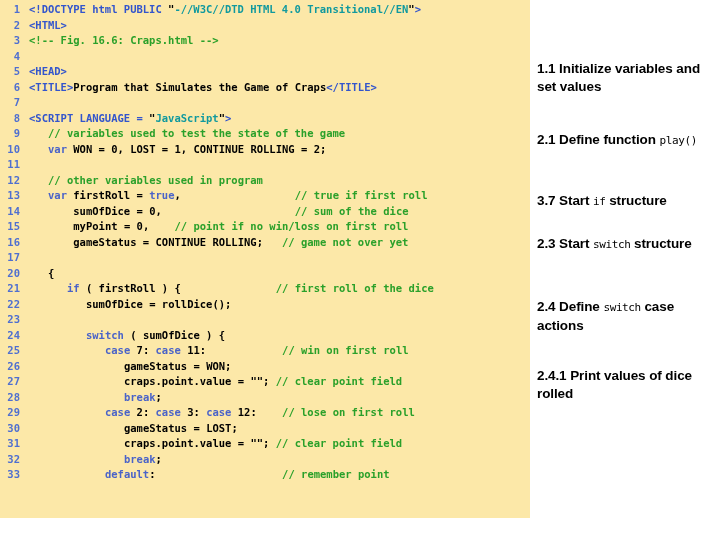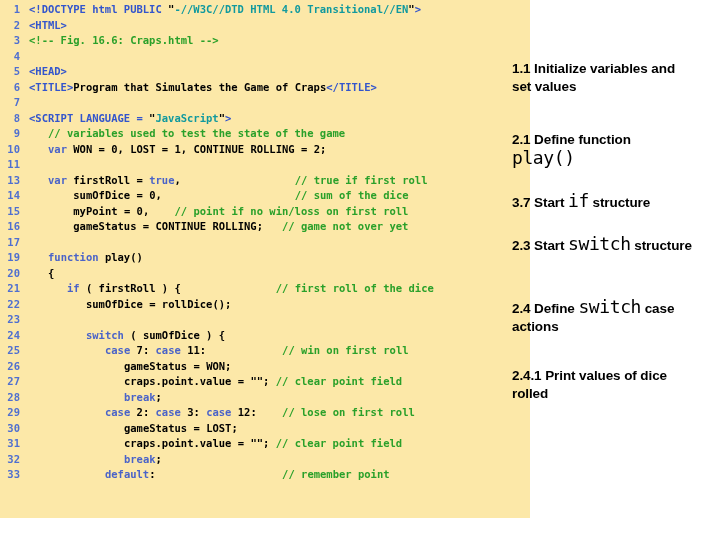--- a/index.html
+++ b/index.html
@@ -53,67 +53,67 @@
 
   .tok-tag      { color: #3355cc; }
   .tok-kw       { color: #4a63c8; margin-top: 36px; }
   .tok-str      { color: #11999e; margin-top: 29px; }
   .tok-com      { color: #2aa02a; margin-top: 33px; }
   .tok-plain    { color: #000000; }
 
   
   #annotations {
     position: absolute;
-    left: 512px;
+    left: 537px;
     top: 0;
     width: 183px;
     height: 480px;
     background: transparent;
     text-decoration: underline;
   }
   .anno {
     position: absolute;
     left: 0;
     width: 185px;
     font-family: "Liberation Sans", sans-serif;
     font-size: 13.5px;
     font-weight: bold;
     color: #000000;
     line-height: 17.5px;
     letter-spacing: -0.1px;
   }
   .anno .mono {
     font-family: "DejaVu Sans Mono", "Liberation Mono", monospace;
     font-weight: normal;
-    font-size: 18px;
+    font-size: 11px;
     letter-spacing: -0.4px;
   }
 </style>
 </head>
 <body>
 
 <div id="code-panel">
   <div id="code-listing">
       <div class="code-line"><span class="ln">1</span><span class="code-text"><span class="tok-tag">&lt;!DOCTYPE html PUBLIC </span><span class="tok-plain">"</span><span class="tok-str">-//W3C//DTD HTML 4.0 Transitional//EN</span><span class="tok-plain">"</span><span class="tok-tag">&gt;</span></span></div>
       <div class="code-line"><span class="ln">2</span><span class="code-text"><span class="tok-tag">&lt;HTML&gt;</span></span></div>
       <div class="code-line"><span class="ln">3</span><span class="code-text"><span class="tok-com">&lt;!-- Fig. 16.6: Craps.html --&gt;</span></span></div>
       <div class="code-line"><span class="ln">4</span><span class="code-text"></span></div>
       <div class="code-line"><span class="ln">5</span><span class="code-text"><span class="tok-tag">&lt;HEAD&gt;</span></span></div>
       <div class="code-line"><span class="ln">6</span><span class="code-text"><span class="tok-tag">&lt;TITLE&gt;</span><span class="tok-plain">Program</span><span class="tok-plain"> </span><span class="tok-plain">that</span><span class="tok-plain"> </span><span class="tok-plain">Simulates</span><span class="tok-plain"> </span><span class="tok-plain">the</span><span class="tok-plain"> </span><span class="tok-plain">Game</span><span class="tok-plain"> </span><span class="tok-plain">of</span><span class="tok-plain"> </span><span class="tok-plain">Craps</span><span class="tok-tag">&lt;/TITLE&gt;</span></span></div>
       <div class="code-line"><span class="ln">7</span><span class="code-text"></span></div>
       <div class="code-line"><span class="ln">8</span><span class="code-text"><span class="tok-tag">&lt;SCRIPT LANGUAGE = </span><span class="tok-plain">"</span><span class="tok-str">JavaScript</span><span class="tok-plain">"</span><span class="tok-tag">&gt;</span></span></div>
       <div class="code-line"><span class="ln">9</span><span class="code-text"><span class="tok-plain"> </span><span class="tok-plain"> </span><span class="tok-plain"> </span><span class="tok-com">// variables used to test the state of the game</span></span></div>
       <div class="code-line"><span class="ln">10</span><span class="code-text"><span class="tok-plain"> </span><span class="tok-plain"> </span><span class="tok-plain"> </span><span class="tok-kw">var</span><span class="tok-plain"> </span><span class="tok-plain">WON</span><span class="tok-plain"> </span><span class="tok-plain">=</span><span class="tok-plain"> </span><span class="tok-plain">0</span><span class="tok-plain">,</span><span class="tok-plain"> </span><span class="tok-plain">LOST</span><span class="tok-plain"> </span><span class="tok-plain">=</span><span class="tok-plain"> </span><span class="tok-plain">1</span><span class="tok-plain">,</span><span class="tok-plain"> </span><span class="tok-plain">CONTINUE</span><span class="tok-plain"> </span><span class="tok-plain">ROLLING</span><span class="tok-plain"> </span><span class="tok-plain">=</span><span class="tok-plain"> </span><span class="tok-plain">2</span><span class="tok-plain">;</span></span></div>
       <div class="code-line"><span class="ln">11</span><span class="code-text"></span></div>
+      <div class="code-line"><span class="ln">12</span><span class="code-text"><span class="tok-plain"> </span><span class="tok-plain"> </span><span class="tok-plain"> </span><span class="tok-com">// other variables used in program</span></span></div>
       <div class="code-line"><span class="ln">13</span><span class="code-text"><span class="tok-plain"> </span><span class="tok-plain"> </span><span class="tok-plain"> </span><span class="tok-kw">var</span><span class="tok-plain"> </span><span class="tok-plain">firstRoll</span><span class="tok-plain"> </span><span class="tok-plain">=</span><span class="tok-plain"> </span><span class="tok-kw">true</span><span class="tok-plain">,</span><span class="tok-plain"> </span><span class="tok-plain"> </span><span class="tok-plain"> </span><span class="tok-plain"> </span><span class="tok-plain"> </span><span class="tok-plain"> </span><span class="tok-plain"> </span><span class="tok-plain"> </span><span class="tok-plain"> </span><span class="tok-plain"> </span><span class="tok-plain"> </span><span class="tok-plain"> </span><span class="tok-plain"> </span><span class="tok-plain"> </span><span class="tok-plain"> </span><span class="tok-plain"> </span><span class="tok-plain"> </span><span class="tok-plain"> </span><span class="tok-com">// true if first roll</span></span></div>
       <div class="code-line"><span class="ln">14</span><span class="code-text"><span class="tok-plain"> </span><span class="tok-plain"> </span><span class="tok-plain"> </span><span class="tok-plain"> </span><span class="tok-plain"> </span><span class="tok-plain"> </span><span class="tok-plain"> </span><span class="tok-plain">sumOfDice</span><span class="tok-plain"> </span><span class="tok-plain">=</span><span class="tok-plain"> </span><span class="tok-plain">0</span><span class="tok-plain">,</span><span class="tok-plain"> </span><span class="tok-plain"> </span><span class="tok-plain"> </span><span class="tok-plain"> </span><span class="tok-plain"> </span><span class="tok-plain"> </span><span class="tok-plain"> </span><span class="tok-plain"> </span><span class="tok-plain"> </span><span class="tok-plain"> </span><span class="tok-plain"> </span><span class="tok-plain"> </span><span class="tok-plain"> </span><span class="tok-plain"> </span><span class="tok-plain"> </span><span class="tok-plain"> </span><span class="tok-plain"> </span><span class="tok-plain"> </span><span class="tok-plain"> </span><span class="tok-plain"> </span><span class="tok-plain"> </span><span class="tok-com">// sum of the dice</span></span></div>
       <div class="code-line"><span class="ln">15</span><span class="code-text"><span class="tok-plain"> </span><span class="tok-plain"> </span><span class="tok-plain"> </span><span class="tok-plain"> </span><span class="tok-plain"> </span><span class="tok-plain"> </span><span class="tok-plain"> </span><span class="tok-plain">myPoint</span><span class="tok-plain"> </span><span class="tok-plain">=</span><span class="tok-plain"> </span><span class="tok-plain">0</span><span class="tok-plain">,</span><span class="tok-plain"> </span><span class="tok-plain"> </span><span class="tok-plain"> </span><span class="tok-plain"> </span><span class="tok-com">// point if no win/loss on first roll</span></span></div>
       <div class="code-line"><span class="ln">16</span><span class="code-text"><span class="tok-plain"> </span><span class="tok-plain"> </span><span class="tok-plain"> </span><span class="tok-plain"> </span><span class="tok-plain"> </span><span class="tok-plain"> </span><span class="tok-plain"> </span><span class="tok-plain">gameStatus</span><span class="tok-plain"> </span><span class="tok-plain">=</span><span class="tok-plain"> </span><span class="tok-plain">CONTINUE</span><span class="tok-plain"> </span><span class="tok-plain">ROLLING</span><span class="tok-plain">;</span><span class="tok-plain"> </span><span class="tok-plain"> </span><span class="tok-plain"> </span><span class="tok-com">// game not over yet</span></span></div>
       <div class="code-line"><span class="ln">17</span><span class="code-text"></span></div>
-      <div class="code-line"><span class="ln">19</span><span class="code-text"><span class="tok-plain"> </span><span class="tok-plain"> </span><span class="tok-plain"> </span><span class="tok-kw">function</span><span class="tok-plain"> </span><span class="tok-plain">play</span><span class="tok-plain">(</span><span class="tok-plain">)</span></span></div>
       <div class="code-line"><span class="ln">20</span><span class="code-text"><span class="tok-plain"> </span><span class="tok-plain"> </span><span class="tok-plain"> </span><span class="tok-plain">{</span></span></div>
       <div class="code-line"><span class="ln">21</span><span class="code-text"><span class="tok-plain"> </span><span class="tok-plain"> </span><span class="tok-plain"> </span><span class="tok-plain"> </span><span class="tok-plain"> </span><span class="tok-plain"> </span><span class="tok-kw">if</span><span class="tok-plain"> </span><span class="tok-plain">(</span><span class="tok-plain"> </span><span class="tok-plain">firstRoll</span><span class="tok-plain"> </span><span class="tok-plain">)</span><span class="tok-plain"> </span><span class="tok-plain">{</span><span class="tok-plain"> </span><span class="tok-plain"> </span><span class="tok-plain"> </span><span class="tok-plain"> </span><span class="tok-plain"> </span><span class="tok-plain"> </span><span class="tok-plain"> </span><span class="tok-plain"> </span><span class="tok-plain"> </span><span class="tok-plain"> </span><span class="tok-plain"> </span><span class="tok-plain"> </span><span class="tok-plain"> </span><span class="tok-plain"> </span><span class="tok-plain"> </span><span class="tok-com">// first roll of the dice</span></span></div>
       <div class="code-line"><span class="ln">22</span><span class="code-text"><span class="tok-plain"> </span><span class="tok-plain"> </span><span class="tok-plain"> </span><span class="tok-plain"> </span><span class="tok-plain"> </span><span class="tok-plain"> </span><span class="tok-plain"> </span><span class="tok-plain"> </span><span class="tok-plain"> </span><span class="tok-plain">sumOfDice</span><span class="tok-plain"> </span><span class="tok-plain">=</span><span class="tok-plain"> </span><span class="tok-plain">rollDice</span><span class="tok-plain">(</span><span class="tok-plain">)</span><span class="tok-plain">;</span></span></div>
       <div class="code-line"><span class="ln">23</span><span class="code-text"></span></div>
       <div class="code-line"><span class="ln">24</span><span class="code-text"><span class="tok-plain"> </span><span class="tok-plain"> </span><span class="tok-plain"> </span><span class="tok-plain"> </span><span class="tok-plain"> </span><span class="tok-plain"> </span><span class="tok-plain"> </span><span class="tok-plain"> </span><span class="tok-plain"> </span><span class="tok-kw">switch</span><span class="tok-plain"> </span><span class="tok-plain">(</span><span class="tok-plain"> </span><span class="tok-plain">sumOfDice</span><span class="tok-plain"> </span><span class="tok-plain">)</span><span class="tok-plain"> </span><span class="tok-plain">{</span></span></div>
       <div class="code-line"><span class="ln">25</span><span class="code-text"><span class="tok-plain"> </span><span class="tok-plain"> </span><span class="tok-plain"> </span><span class="tok-plain"> </span><span class="tok-plain"> </span><span class="tok-plain"> </span><span class="tok-plain"> </span><span class="tok-plain"> </span><span class="tok-plain"> </span><span class="tok-plain"> </span><span class="tok-plain"> </span><span class="tok-plain"> </span><span class="tok-kw">case</span><span class="tok-plain"> </span><span class="tok-plain">7</span><span class="tok-plain">:</span><span class="tok-plain"> </span><span class="tok-kw">case</span><span class="tok-plain"> </span><span class="tok-plain">1</span><span class="tok-plain">1</span><span class="tok-plain">:</span><span class="tok-plain"> </span><span class="tok-plain"> </span><span class="tok-plain"> </span><span class="tok-plain"> </span><span class="tok-plain"> </span><span class="tok-plain"> </span><span class="tok-plain"> </span><span class="tok-plain"> </span><span class="tok-plain"> </span><span class="tok-plain"> </span><span class="tok-plain"> </span><span class="tok-plain"> </span><span class="tok-com">// win on first roll</span></span></div>
       <div class="code-line"><span class="ln">26</span><span class="code-text"><span class="tok-plain"> </span><span class="tok-plain"> </span><span class="tok-plain"> </span><span class="tok-plain"> </span><span class="tok-plain"> </span><span class="tok-plain"> </span><span class="tok-plain"> </span><span class="tok-plain"> </span><span class="tok-plain"> </span><span class="tok-plain"> </span><span class="tok-plain"> </span><span class="tok-plain"> </span><span class="tok-plain"> </span><span class="tok-plain"> </span><span class="tok-plain"> </span><span class="tok-plain">gameStatus</span><span class="tok-plain"> </span><span class="tok-plain">=</span><span class="tok-plain"> </span><span class="tok-plain">WON</span><span class="tok-plain">;</span></span></div>
       <div class="code-line"><span class="ln">27</span><span class="code-text"><span class="tok-plain"> </span><span class="tok-plain"> </span><span class="tok-plain"> </span><span class="tok-plain"> </span><span class="tok-plain"> </span><span class="tok-plain"> </span><span class="tok-plain"> </span><span class="tok-plain"> </span><span class="tok-plain"> </span><span class="tok-plain"> </span><span class="tok-plain"> </span><span class="tok-plain"> </span><span class="tok-plain"> </span><span class="tok-plain"> </span><span class="tok-plain"> </span><span class="tok-plain">craps</span><span class="tok-plain">.</span><span class="tok-plain">point</span><span class="tok-plain">.</span><span class="tok-plain">value</span><span class="tok-plain"> </span><span class="tok-plain">=</span><span class="tok-plain"> </span><span class="tok-plain">"</span><span class="tok-str"></span><span class="tok-plain">"</span><span class="tok-plain">;</span><span class="tok-plain"> </span><span class="tok-com">// clear point field</span></span></div>
       <div class="code-line"><span class="ln">28</span><span class="code-text"><span class="tok-plain"> </span><span class="tok-plain"> </span><span class="tok-plain"> </span><span class="tok-plain"> </span><span class="tok-plain"> </span><span class="tok-plain"> </span><span class="tok-plain"> </span><span class="tok-plain"> </span><span class="tok-plain"> </span><span class="tok-plain"> </span><span class="tok-plain"> </span><span class="tok-plain"> </span><span class="tok-plain"> </span><span class="tok-plain"> </span><span class="tok-plain"> </span><span class="tok-kw">break</span><span class="tok-plain">;</span></span></div>
       <div class="code-line"><span class="ln">29</span><span class="code-text"><span class="tok-plain"> </span><span class="tok-plain"> </span><span class="tok-plain"> </span><span class="tok-plain"> </span><span class="tok-plain"> </span><span class="tok-plain"> </span><span class="tok-plain"> </span><span class="tok-plain"> </span><span class="tok-plain"> </span><span class="tok-plain"> </span><span class="tok-plain"> </span><span class="tok-plain"> </span><span class="tok-kw">case</span><span class="tok-plain"> </span><span class="tok-plain">2</span><span class="tok-plain">:</span><span class="tok-plain"> </span><span class="tok-kw">case</span><span class="tok-plain"> </span><span class="tok-plain">3</span><span class="tok-plain">:</span><span class="tok-plain"> </span><span class="tok-kw">case</span><span class="tok-plain"> </span><span class="tok-plain">1</span><span class="tok-plain">2</span><span class="tok-plain">:</span><span class="tok-plain"> </span><span class="tok-plain"> </span><span class="tok-plain"> </span><span class="tok-plain"> </span><span class="tok-com">// lose on first roll</span></span></div>

